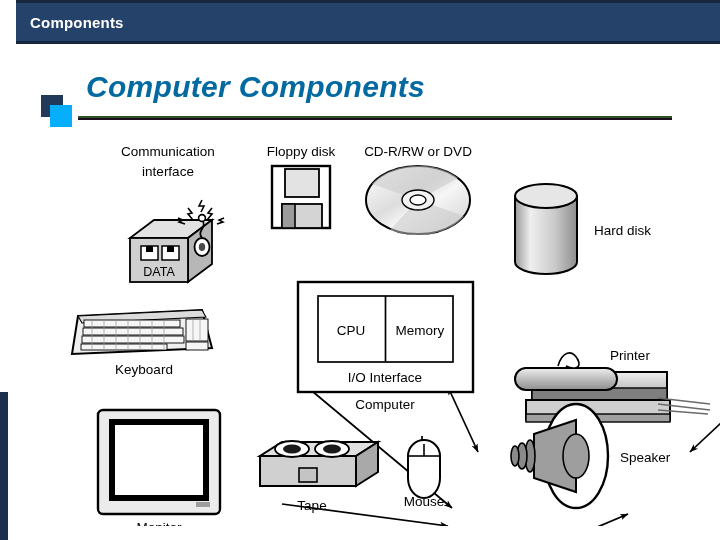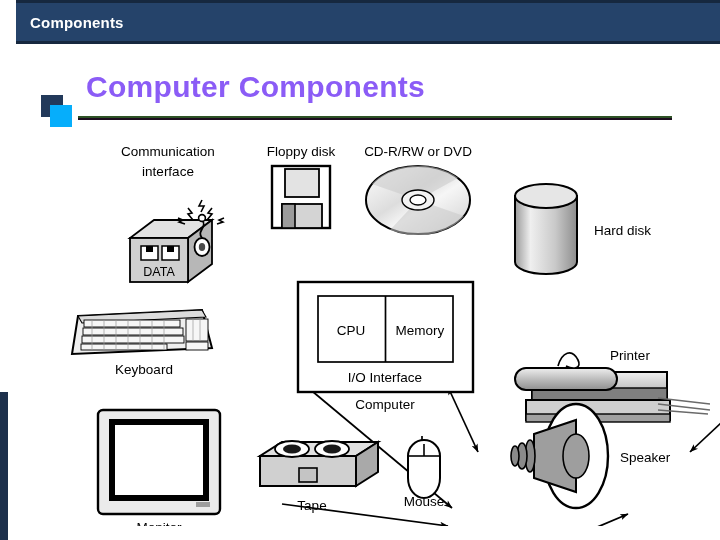--- a/index.html
+++ b/index.html
@@ -50,23 +50,24 @@
   }
 
   
   #slide-title {
     position: absolute;
     left: 86px;
     top: 70px;
     width: 600px;
     font-size: 30px;
     font-weight: bold;
-    color: #8b5cf6;
+    color: #0369a1;
     letter-spacing: 0.3px;
     white-space: nowrap;
+    font-style: italic;
   }
   #title-square-dark {
     position: absolute;
     left: 41px;
     top: 95px;
     width: 22px;
     height: 22px;
     background: #22395a;
   }
   #title-square-cyan {

